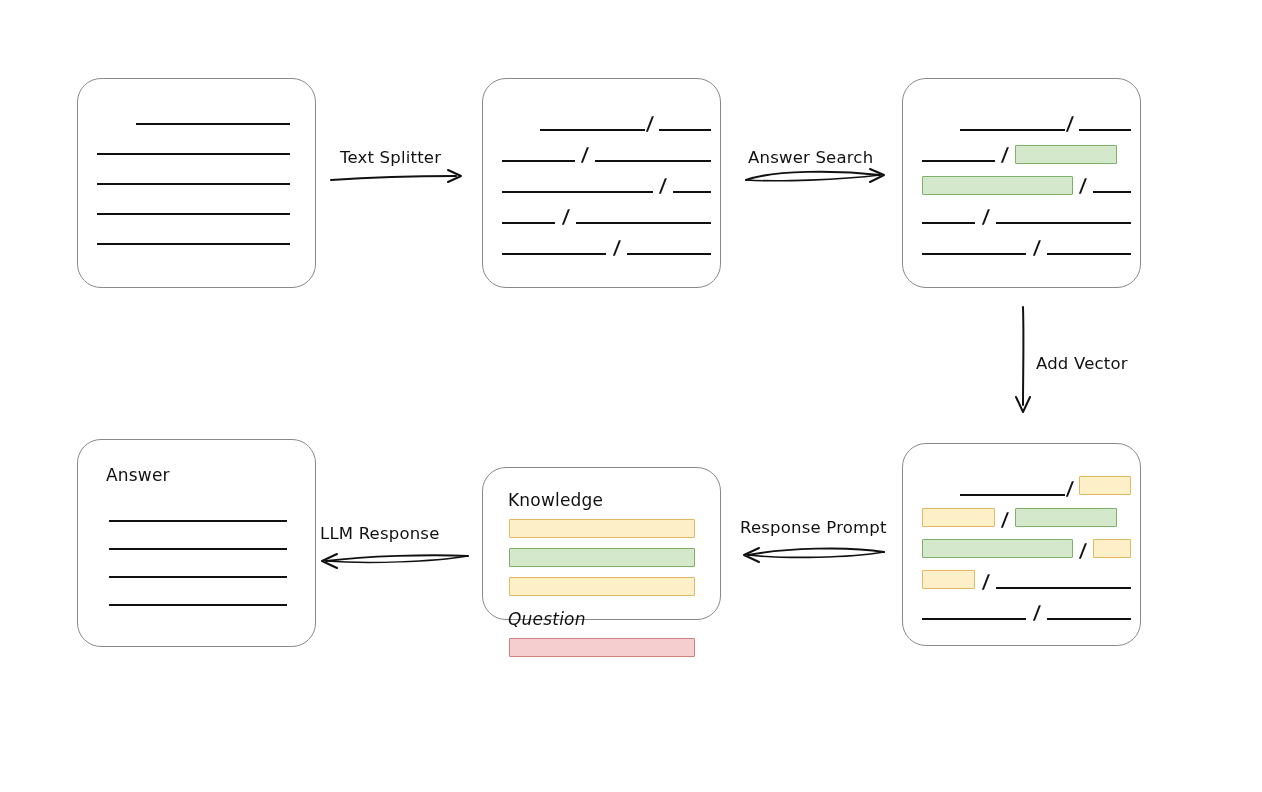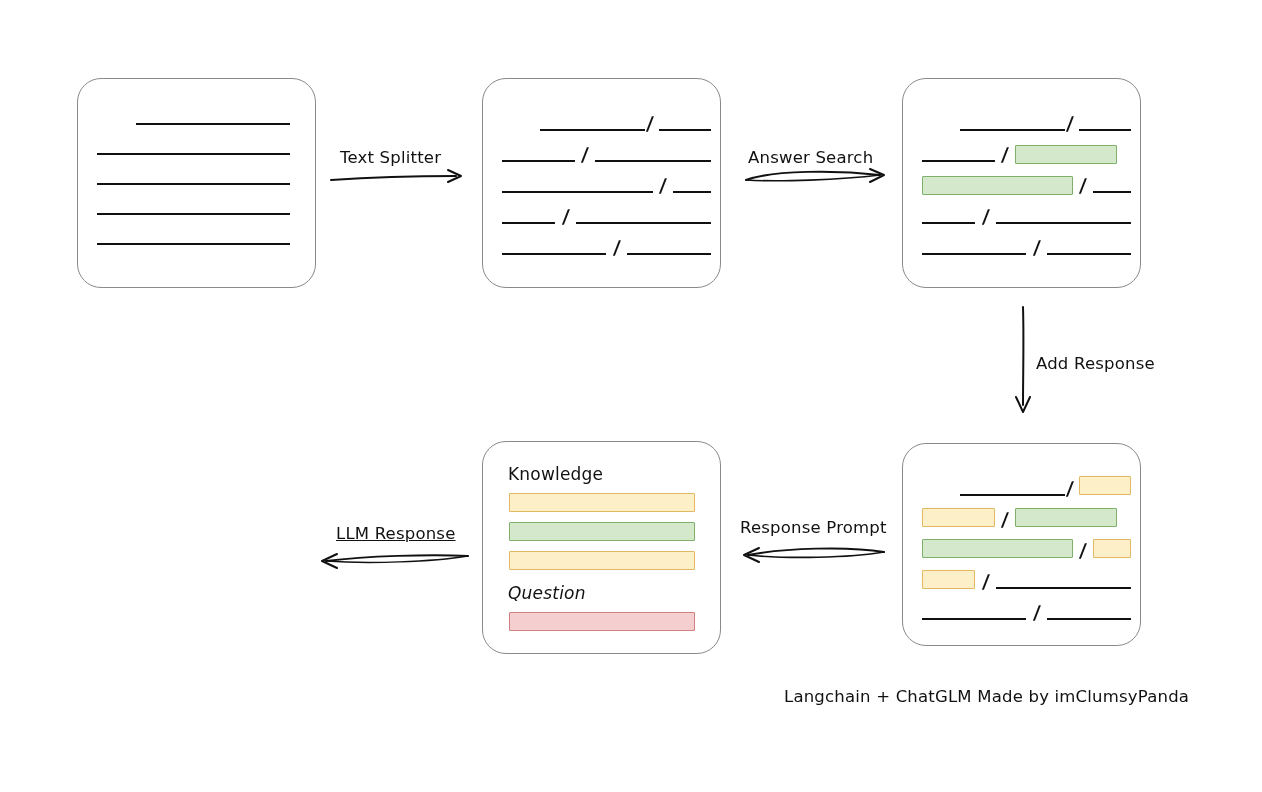--- a/index.html
+++ b/index.html
@@ -170,21 +170,21 @@
       <div class="rule" style="left:19px;  top:143px; width:53px;"></div>
       <span class="slash" style="left:83px;  top:137px;">/</span>
       <div class="rule" style="left:93px;  top:143px; width:135px;"></div>
 
       <div class="rule" style="left:19px;  top:174px; width:104px;"></div>
       <span class="slash" style="left:134px; top:168px;">/</span>
       <div class="rule" style="left:144px; top:174px; width:84px;"></div>
     </div>
   </div>
 
-  <div class="arrow-label" style="left:1036px; top:354px;">Add Response</div>
+  <div class="arrow-label" style="left:1036px; top:354px;">Add Vector</div>
   <svg class="arrow-svg" style="left:1012px; top:305px;" width="24" height="112" viewBox="0 0 24 112">
     <path d="M11,2 C12,34 11,70 11,100" fill="none" stroke="#111" stroke-width="2" stroke-linecap="round"></path>
     <path d="M4,92 L11,107 L18,92" fill="none" stroke="#111" stroke-width="2" stroke-linejoin="round" stroke-linecap="round"></path>
   </svg>
 
   <div class="box" style="left:902px; top:443px; width:239px; height:203px;">
     <div class="box-inner">
 
       <div class="rule" style="left:57px;  top:50px;  width:105px;"></div>
       <span class="slash" style="left:167px; top:44px;">/</span>
@@ -208,34 +208,42 @@
     </div>
   </div>
 
   <div class="arrow-label" style="left:740px; top:518px;">Response Prompt</div>
   <svg class="arrow-svg" style="left:738px; top:542px;" width="148" height="24" viewBox="0 0 148 24">
     <path d="M146,10 C110,4 46,6 10,13" fill="none" stroke="#111" stroke-width="2" stroke-linecap="round"></path>
     <path d="M146,10 C112,16 48,17 10,13" fill="none" stroke="#111" stroke-width="1.6" stroke-linecap="round"></path>
     <path d="M21,6 L6,13 L21,20" fill="none" stroke="#111" stroke-width="2" stroke-linejoin="round" stroke-linecap="round"></path>
   </svg>
 
-  <div class="box" style="left:482px; top:441px; width:239px; height:213px;">
+  <div class="box" style="left:482px; top:467px; width:239px; height:153px;">
     <div class="box-inner">
       <div class="box-label" style="left:25px; top:22px;">Knowledge</div>
       <div class="chip yellow" style="left:26px; top:51px; width:186px; height:19px;"></div>
       <div class="chip green" style="left:26px; top:80px; width:186px; height:19px;"></div>
       <div class="chip yellow" style="left:26px; top:109px; width:186px; height:19px;"></div>
       <div class="box-label" style="left:25px; top:141px;font-style:italic;">Question</div>
       <div class="chip red" style="left:26px; top:170px; width:186px; height:19px;"></div>
     </div>
   </div>
 
-  <div class="arrow-label" style="left:336px; top:524px;text-decoration:underline;">LLM Response</div>
+  <div class="arrow-label" style="left:320px; top:524px;">LLM Response</div>
   <svg class="arrow-svg" style="left:318px; top:548px;" width="152" height="22" viewBox="0 0 152 22">
     <path d="M150,8 C112,6 48,8 8,13" fill="none" stroke="#111" stroke-width="2" stroke-linecap="round"></path>
     <path d="M150,8 C114,14 50,16 8,13" fill="none" stroke="#111" stroke-width="1.5" stroke-linecap="round"></path>
     <path d="M19,6 L4,13 L19,20" fill="none" stroke="#111" stroke-width="2" stroke-linejoin="round" stroke-linecap="round"></path>
   </svg>
 
-
-  <div class="credit" style="left:784px; top:687px;">Langchain + ChatGLM Made by imClumsyPanda</div>
+  <div class="box" style="left:77px; top:439px; width:239px; height:208px;">
+    <div class="box-inner">
+      <div class="box-label" style="left:28px; top:25px;">Answer</div>
+      <div class="rule" style="left:31px; top:80px;  width:178px;"></div>
+      <div class="rule" style="left:31px; top:108px; width:178px;"></div>
+      <div class="rule" style="left:31px; top:136px; width:178px;"></div>
+      <div class="rule" style="left:31px; top:164px; width:178px;"></div>
+    </div>
+  </div>
+
 
 </div>
 
 </body></html>

